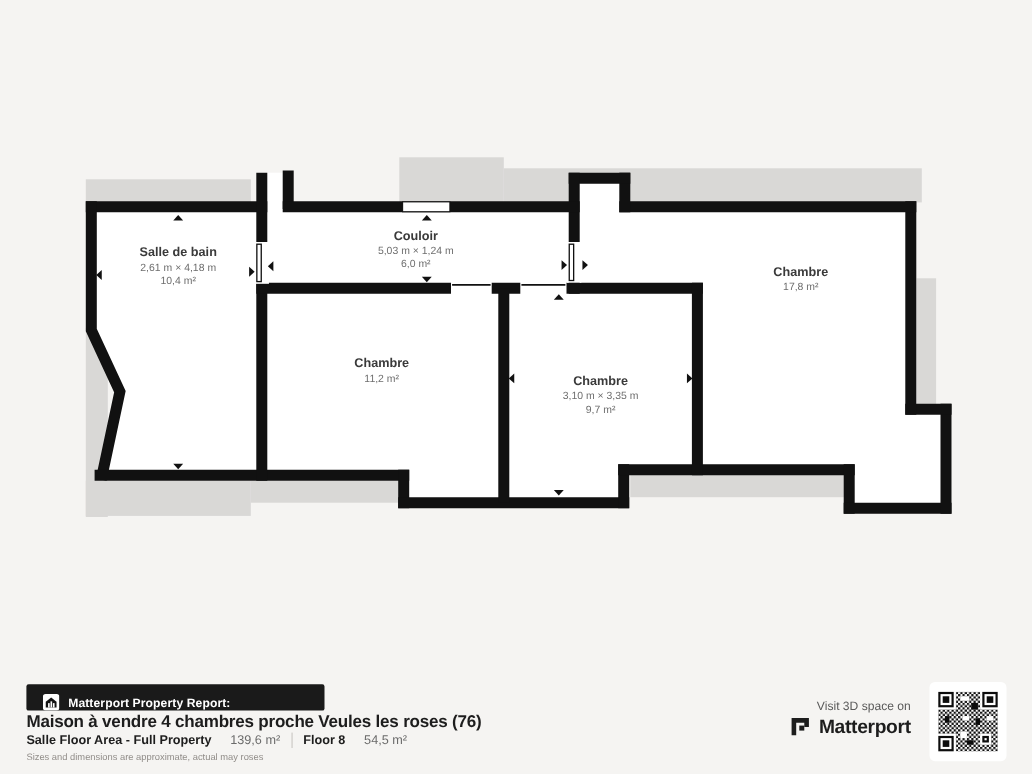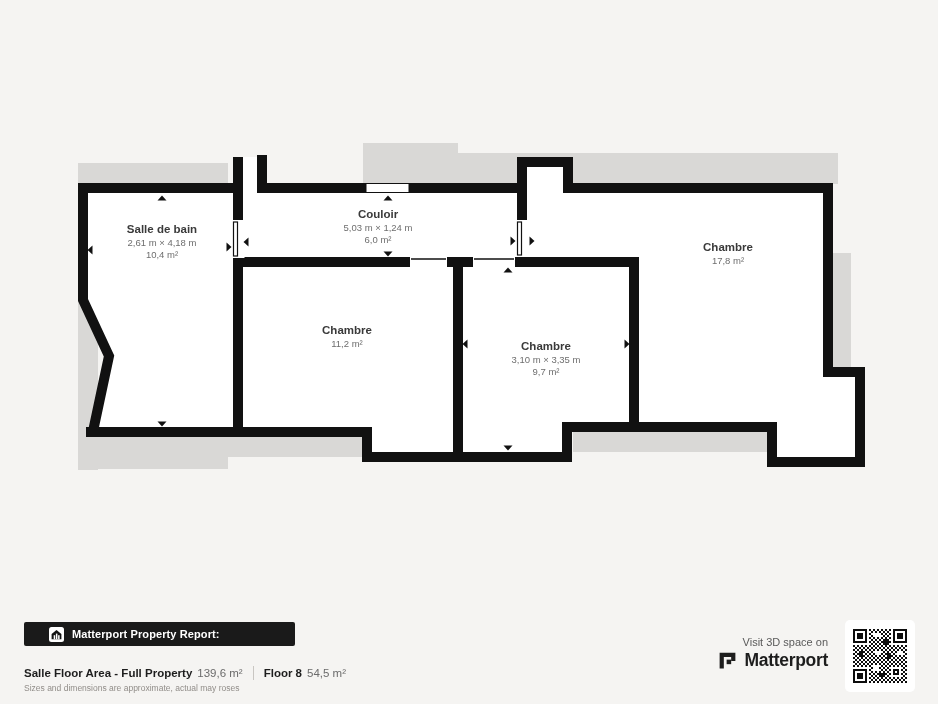--- a/index.html
+++ b/index.html
@@ -7,32 +7,32 @@
     position:relative;width:938px;height:704px;background:#f5f4f2;
     font-family:"Liberation Sans", sans-serif;overflow:hidden;
   }
   .plan-svg{position:absolute;left:0;top:0;}
   svg text{font-family:"Liberation Sans", sans-serif;}
   .room-name{font-size:11.5px;font-weight:bold;fill:#3a3a3a;}
   .room-dim{font-size:9.5px;fill:#6e6e6e;}
   
   .banner{
     position:absolute;left:24px;top:622px;width:271px;height:24px;
-    background:#1a1a1a;border-radius:2px;display:flex;align-items:center;
-    gap:8px;padding-left:25px;box-sizing:border-box;
+    background:#1a1a1a;border-radius:2px;display:flex;align-items:flex-end;
+    gap:8px;padding-left:15px;box-sizing:border-box;
   }
   .banner-label{color:#ffffff;font-size:11px;font-weight:bold;letter-spacing:.1px;}
   .report-title{
     position:absolute;left:24px;top:648px;font-size:15.5px;font-weight:bold;
     color:#1d1d1d;letter-spacing:-0.2px;
   }
   .stats-row{position:absolute;left:24px;top:666px;font-size:11.5px;color:#1d1d1d;
     display:flex;align-items:center;}
   .stat-label{font-weight:bold;color:#1d1d1d;}
-  .stat-value{color:#6b6b6b;margin-left:5px;text-align:right;}
+  .stat-value{color:#6b6b6b;margin-left:17px;text-align:right;}
   .stat-divider{display:inline-block;width:1px;height:14px;background:#c9c6c2;margin:0 10px;}
   .disclaimer{position:absolute;left:24px;top:683px;font-size:8.5px;color:#918d89;}
   .brand-block{position:absolute;right:110px;top:636px;text-align:right;}
   .visit-text{font-size:11px;color:#5a5a5a;margin-bottom:2px;}
   .logo-row{display:flex;justify-content:flex-end;gap:6px;}
   .brand-name{font-size:17.5px;font-weight:bold;color:#1d1d1d;letter-spacing:-0.3px;}
   .qr-box{
     position:absolute;left:845px;top:620px;width:70px;height:72px;background:#ffffff;
     border-radius:5px;display:flex;align-items:center;justify-content:center;
   }
@@ -152,20 +152,21 @@
     <svg width="15" height="15" viewBox="0 0 15 15">
       <rect x="0" y="0" width="15" height="15" rx="2.5" fill="#ffffff"></rect>
       <path d="M2.6,7 L7.5,3 L12.4,7 V12.2 H2.6 Z" fill="#141414"></path>
       <rect x="4.7" y="8.2" width="1.5" height="4" fill="#ffffff"></rect>
       <rect x="6.9" y="6.6" width="1.5" height="5.6" fill="#ffffff"></rect>
       <rect x="9.1" y="8.2" width="1.5" height="4" fill="#ffffff"></rect>
     </svg>
     <span class="banner-label">Matterport Property Report:</span>
   </div>
 
+  <div class="report-title">Maison à vendre 4 chambres proche Veules les roses (76)</div>
 
   <div class="stats-row">
     <span class="stat-label">Salle Floor Area - Full Property</span>
     <span class="stat-value">139,6 m²</span>
     <span class="stat-divider"></span>
     <span class="stat-label">Floor 8</span>
     <span class="stat-value">54,5 m²</span>
   </div>
 
   <div class="disclaimer">Sizes and dimensions are approximate, actual may roses</div>

